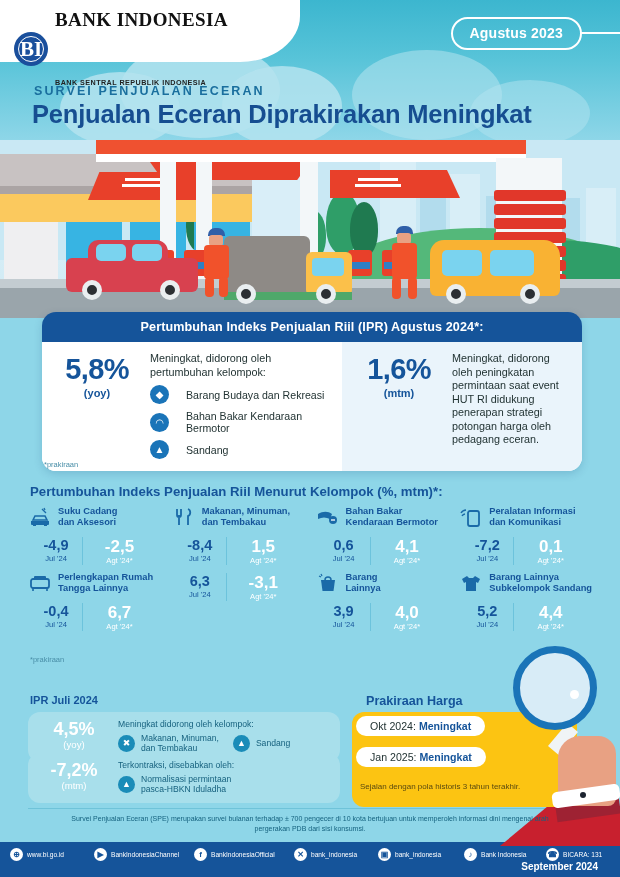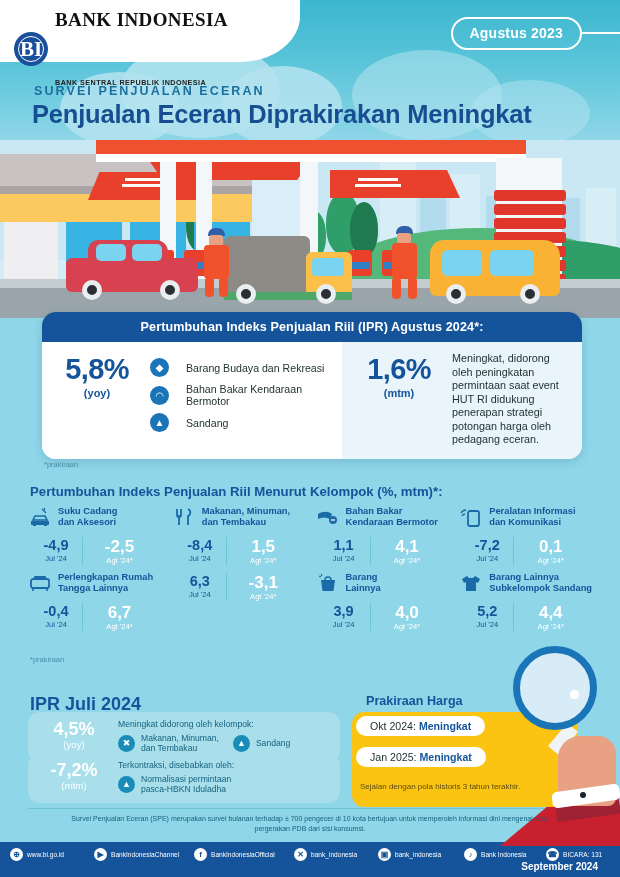--- a/index.html
+++ b/index.html
@@ -98,21 +98,21 @@
   .vals { display:flex; align-items:flex-start; margin-top:2px; padding-left:2px;}
   .v-old { width:52px; text-align:center; }
   .v-new { width:74px; text-align:center; border-left:1.4px solid #6cc3dc; }
   .v-num-old { font-size:14.5px; font-weight:bold; color:#15549a; line-height:17px;}
   .v-num-new { font-size:17px; font-weight:bold; color:#ffffff; line-height:19px;}
   .v-cap { font-size:7.6px; color:#15549a; margin-top:0px;}
   .v-cap-w { font-size:7.6px; color:#ffffff; margin-top:0px;}
   .prakiraan-note2 { position:absolute; left:30px; top:655px; font-size:7.5px; color:#4a8fa8; z-index:20;}
 
   
-  .juli-title { position:absolute; left:30px; top:694px; font-size:18px; font-weight:bold;
+  .juli-title { position:absolute; left:30px; top:694px; font-size:11px; font-weight:bold;
      color:#15549a; z-index:22;}
   .juli-box { position:absolute; left:28px; width:312px; background:#a8dfeb; border-radius:12px;
      z-index:22; padding:7px 10px 8px;}
   .jb1 { top:712px; }
   .jb2 { top:753px; }
   .juli-row { display:flex; gap:8px; align-items:flex-start;}
   .j-num { width:72px; text-align:center; flex:none;}
   .j-big { font-size:18px; font-weight:bold; color:#ffffff; line-height:20px;}
   .j-sub { font-size:9.6px; color:#ffffff; }
   .j-txt { font-size:8.6px; color:#17627f; line-height:10.5px;}
@@ -290,20 +290,21 @@
   <div class="ipr-card">
     <div class="ipr-head">Pertumbuhan Indeks Penjualan Riil (IPR) Agustus 2024*:</div>
     <div class="ipr-body">
       <div class="ipr-left">
         <div class="stat-row">
           <div class="stat-col-num">
             <div class="big-num">5,8%</div>
             <div class="big-sub">(yoy)</div>
           </div>
           <div style="flex:1;">
+            <div class="stat-desc">Meningkat, didorong oleh pertumbuhan kelompok:</div>
             <div class="bullets">
               <div class="bullet">
                 <span class="b-ic">◆</span>
                 <span class="b-tx">Barang Budaya dan Rekreasi</span>
               </div>
               <div class="bullet">
                 <span class="b-ic">◠</span>
                 <span class="b-tx">Bahan Bakar Kendaraan Bermotor</span>
               </div>
               <div class="bullet">
@@ -381,21 +382,21 @@
             <svg width="24" height="20" viewBox="0 0 24 20">
                 <path d="M2 7c5-3 10-3 14 0l-2 5c-4-2-8-2-12 0z" fill="#1a6aa8"></path>
                 <circle cx="17" cy="13" r="4" fill="#1a6aa8"></circle>
                 <path d="M15 13h4" stroke="#fff" stroke-width="1.3"></path>
               </svg>
           </span>
           <span class="cell-lbl">Bahan Bakar<br>Kendaraan Bermotor</span>
         </div>
         <div class="vals">
           <div class="v-old">
-            <div class="v-num-old">1,1</div>
+            <div class="v-num-old">0,6</div>
             <div class="v-cap">Jul '24</div>
           </div>
           <div class="v-new">
             <div class="v-num-new">4,1</div>
             <div class="v-cap-w">Agt '24*</div>
           </div>
         </div>
       </div>
       <div class="cell">
         <div class="cell-head">

